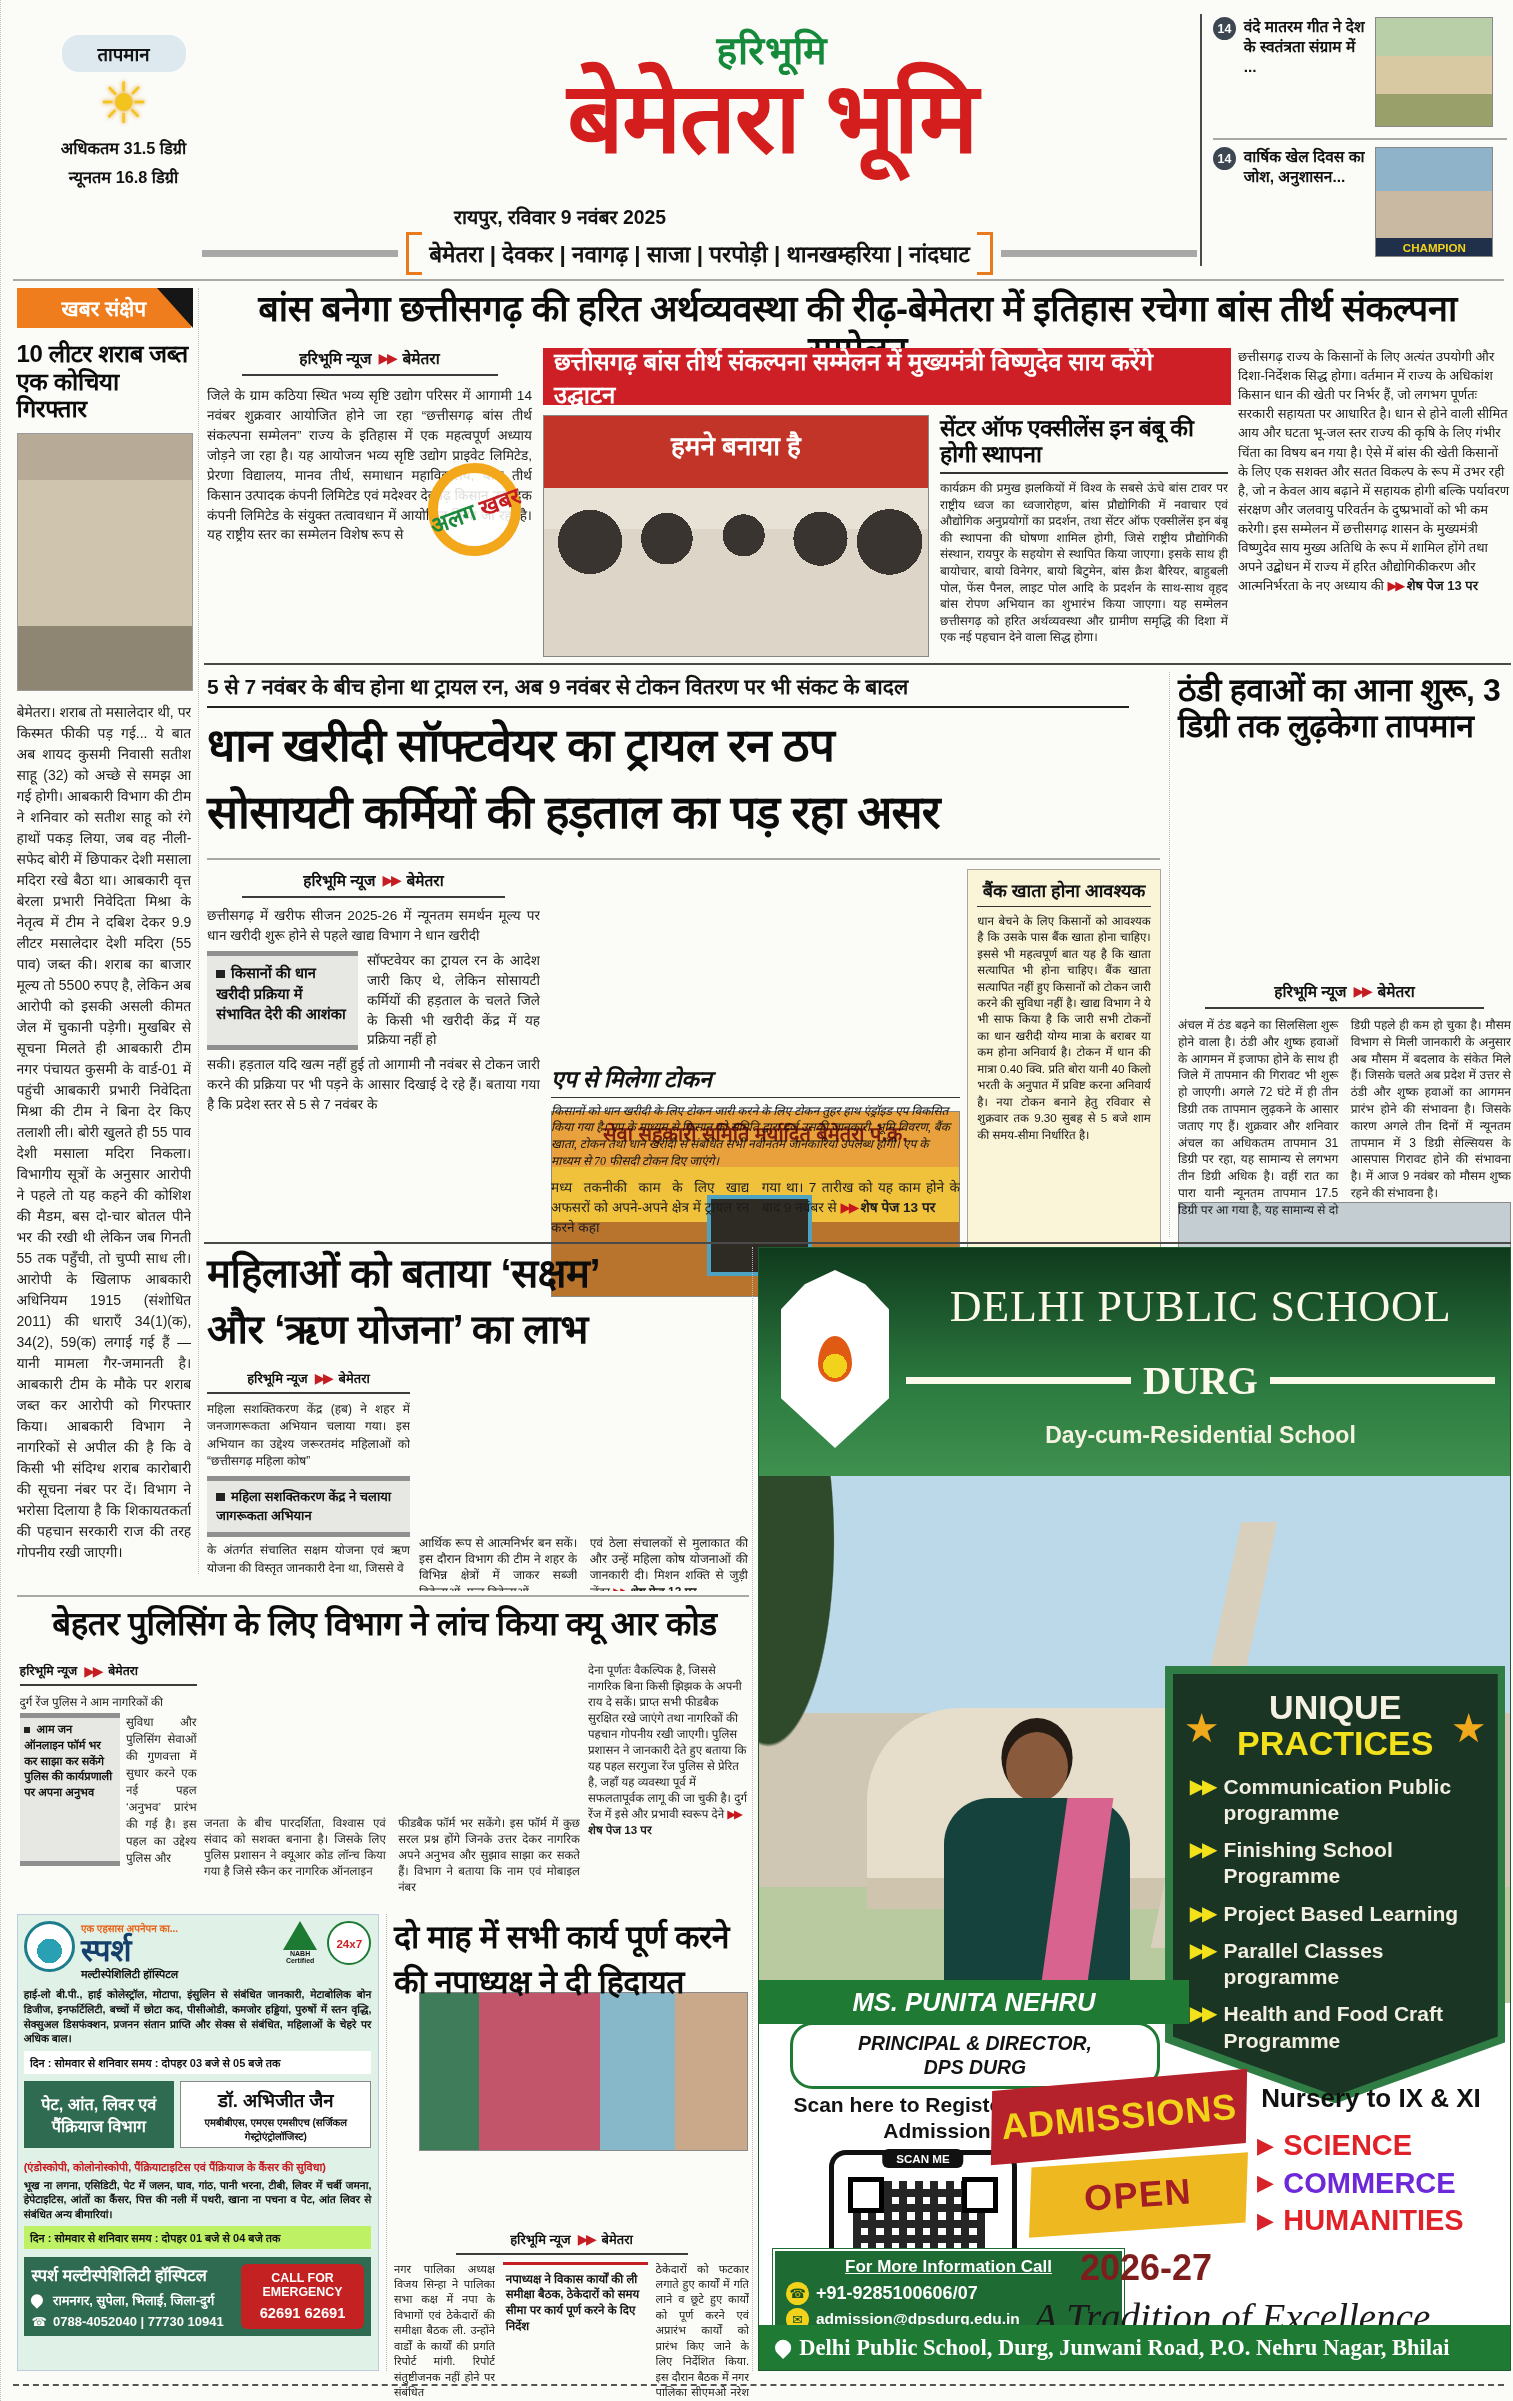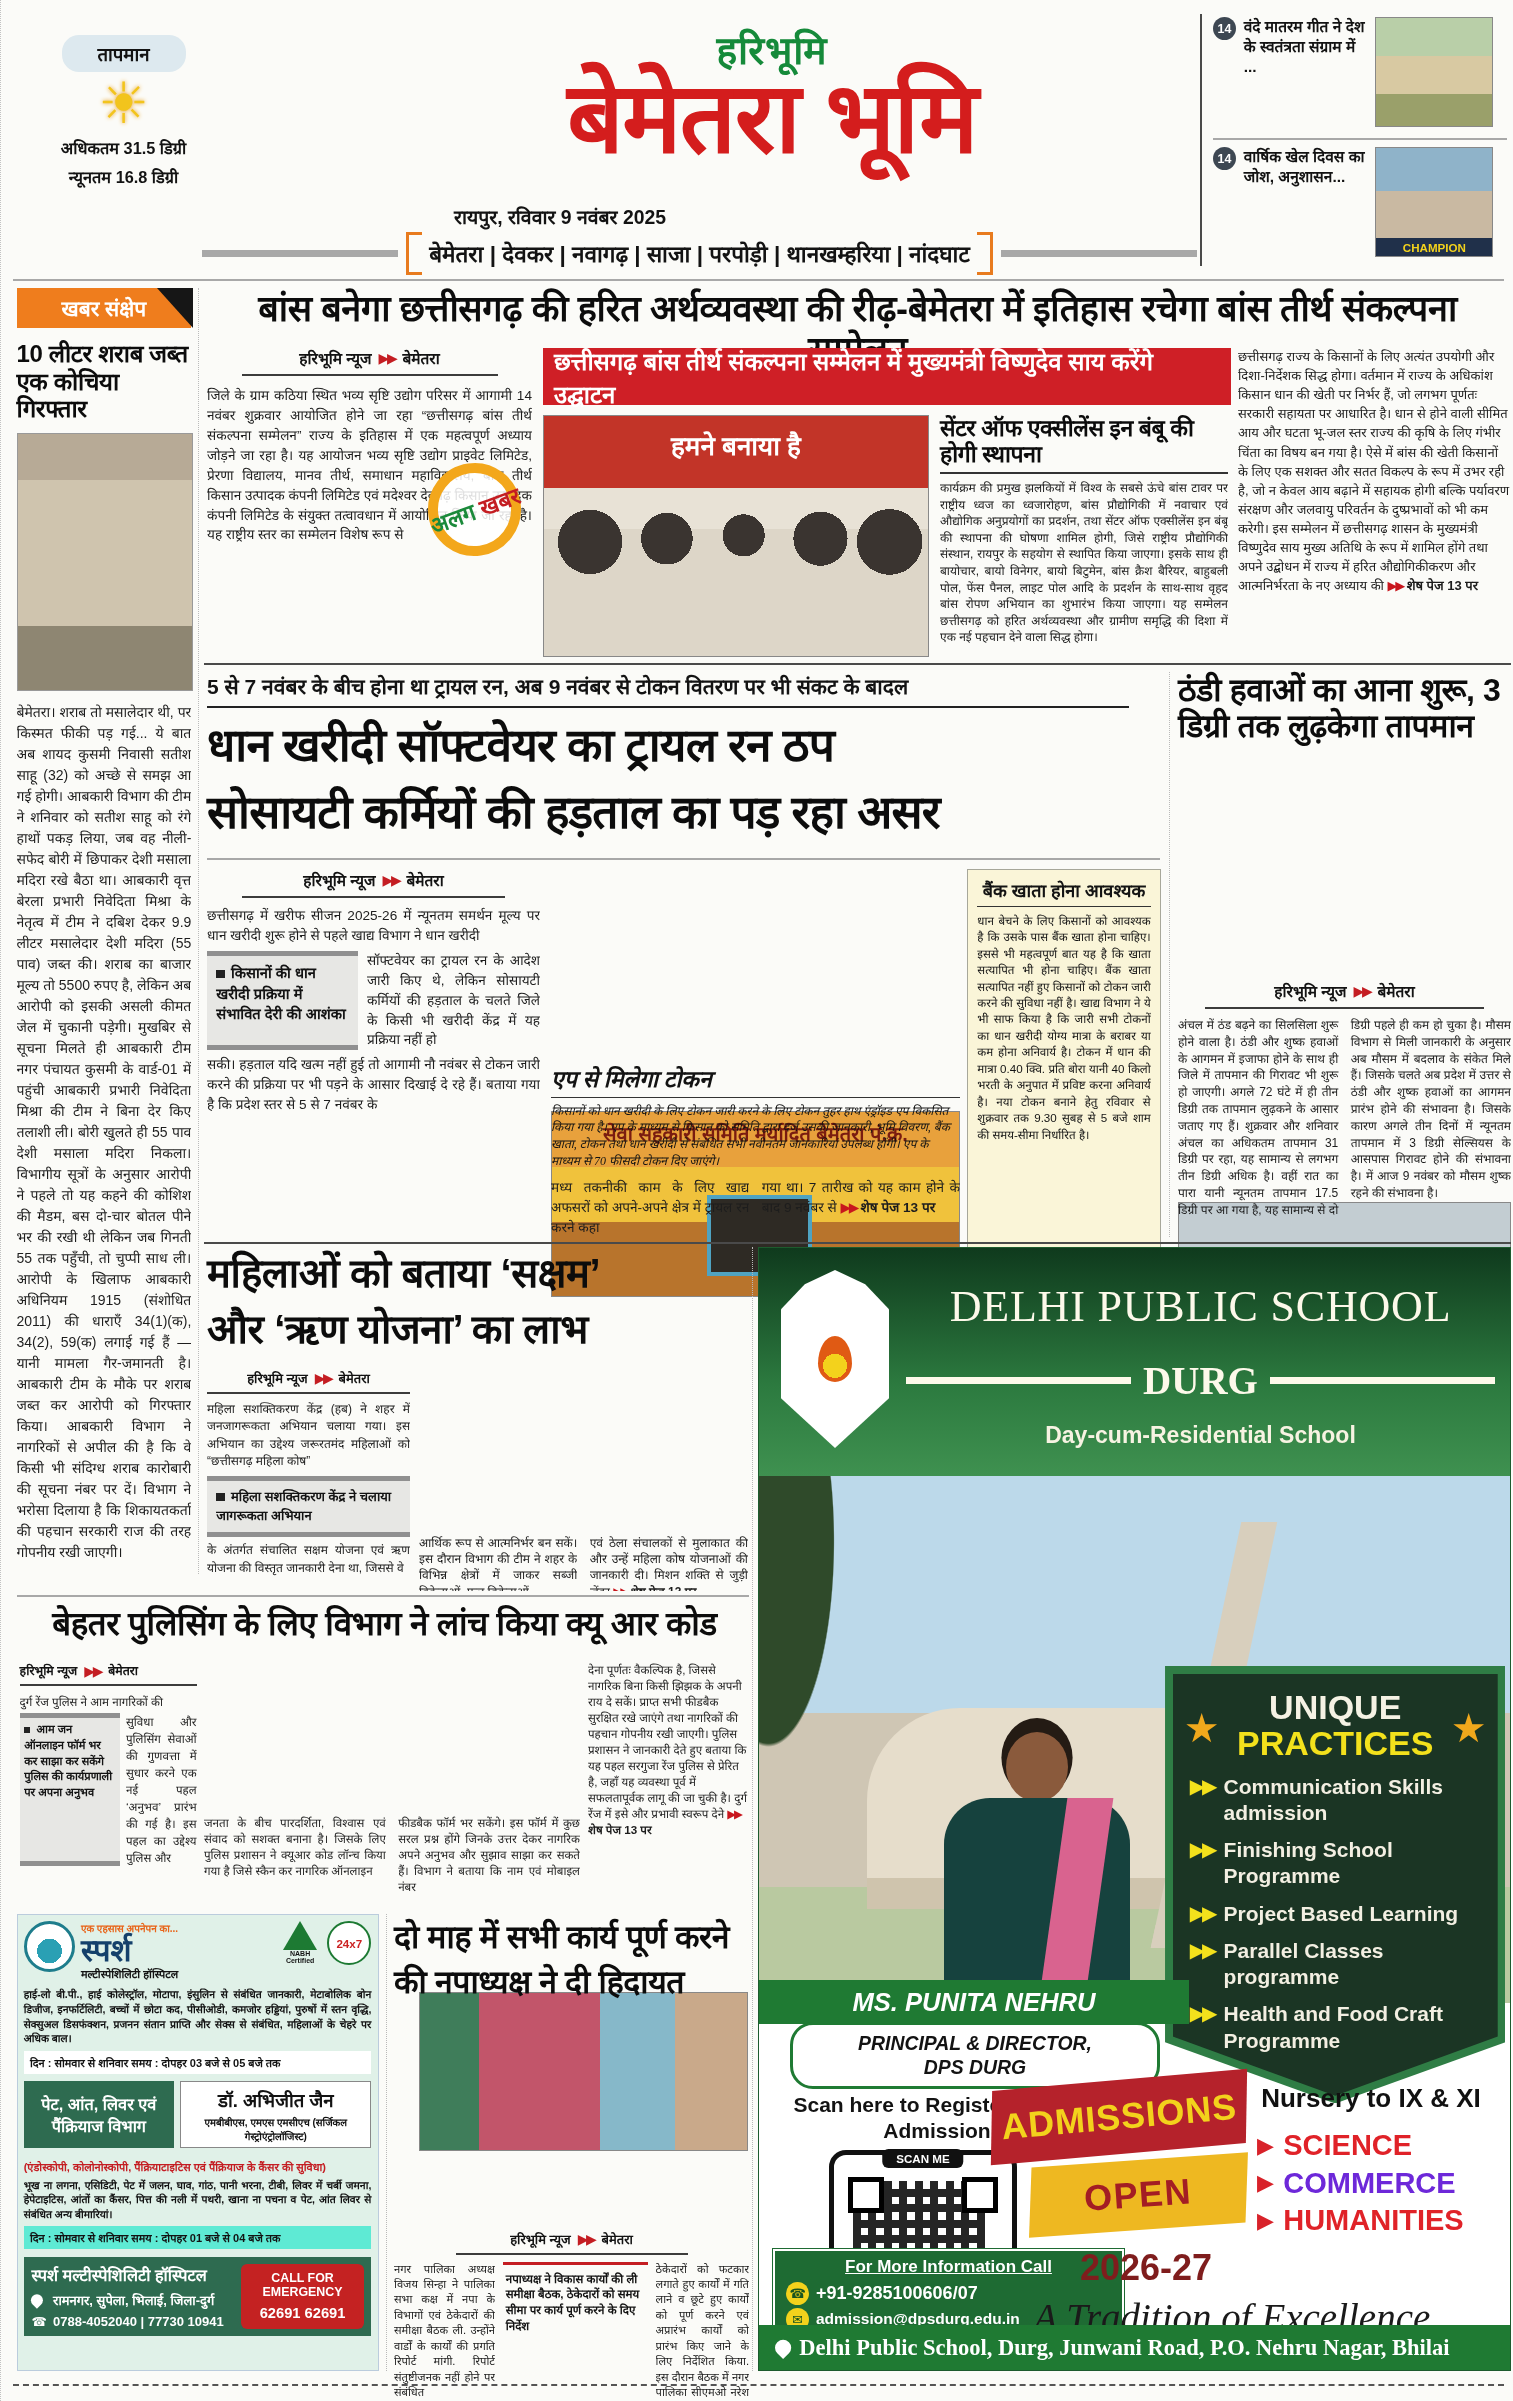--- a/index.html
+++ b/index.html
@@ -278,21 +278,21 @@
 
     <div style="display:flex;gap:6.2px;margin-top:7.7px;">
       <div class="greenbar" style="width:138px;background:#2e6b50;display:flex;align-items:center;justify-content:center;text-align:center;font-weight:bold;font-size:16.3px;padding:6.2px;">पेट, आंत, लिवर एवं पैंक्रियाज विभाग</div>
       <div style="flex:1;background:#fff;border:0.8px solid #888;text-align:center;padding:4.6px;">
         <div style="font-weight:bold;font-size:18.6px;">डॉ. अभिजीत जैन</div>
         <div style="font-weight:bold;font-size:10px;margin-top:3.1px;">एमबीबीएस, एमएस एमसीएच (सर्जिकल गेस्ट्रोएंट्रोलॉजिस्ट)</div>
       </div>
     </div>
     <div style="color:#c41d22;font-weight:bold;font-size:11px;margin-top:11px;">(एंडोस्कोपी, कोलोनोस्कोपी, पैंक्रियाटाइटिस एवं पैंक्रियाज के कैंसर की सुविधा)</div>
     <div class="just" style="font-size:10.5px;font-weight:bold;line-height:1.4;margin-top:3.1px;">भूख ना लगना, एसिडिटी, पेट में जलन, घाव, गांठ, पानी भरना, टीबी, लिवर में चर्बी जमना, हेपेटाइटिस, आंतों का कैंसर, पित्त की नली में पथरी, खाना ना पचना व पेट, आंत लिवर से संबंधित अन्य बीमारियां।</div>
-    <div style="background:#5eead4;margin-top:4.6px;padding:3.9px 6.2px;font-weight:bold;font-size:11px;">दिन : सोमवार से शनिवार    समय : दोपहर 01 बजे से 04 बजे तक</div>
+    <div style="background:#bef264;margin-top:4.6px;padding:3.9px 6.2px;font-weight:bold;font-size:11px;">दिन : सोमवार से शनिवार    समय : दोपहर 01 बजे से 04 बजे तक</div>
 
     <div class="greenbar" style="margin-top:7.7px;background:#2e6b50;padding:7.7px;display:flex;gap:7.7px;">
       <div style="flex:1;">
         <div style="font-weight:bold;font-size:16.3px;">स्पर्श मल्टीस्पेशिलिटी हॉस्पिटल</div>
         <div style="display:flex;align-items:center;margin-top:4.6px;">
           <span class="pin"></span>
           <span style="font-weight:bold;font-size:13px;">रामनगर, सुपेला, भिलाई, जिला-दुर्ग</span>
         </div>
         <div style="display:flex;align-items:center;margin-top:4.6px;">
           <span style="margin-right:6.2px;">☎</span>
@@ -361,21 +361,21 @@
 
     <div style="position:absolute;right:4.6px;top:418px;width:325px;height:422px;background:#2f7d45;clip-path:polygon(0 0,100% 0,100% 86%,50% 100%,0 86%);padding:7.7px;">
       <div style="width:100%;height:100%;background:#1b3524;clip-path:polygon(0 0,100% 0,100% 86%,50% 100%,0 86%);padding:14px 17px;box-sizing:border-box;position:relative;">
         <div style="position:absolute;left:11px;top:31px;color:#f0a81c;font-size:40px;">★</div>
         <div style="position:absolute;right:11px;top:31px;color:#f0a81c;font-size:40px;">★</div>
         <div style="text-align:center;color:#f5f2e4;font-weight:bold;font-size:34px;">UNIQUE</div>
         <div style="text-align:center;color:#f3e11c;font-weight:bold;font-size:34px;margin-top:-3.1px;">PRACTICES</div>
         <div style="margin-top:11px;">
           <div class="dps-item">
               <span class="arr2">▶▶</span>
-              <span>Communication Skills admission</span>
+              <span>Communication Public programme</span>
             </div>
           <div class="dps-item">
               <span class="arr2">▶▶</span>
               <span>Finishing School Programme</span>
             </div>
           <div class="dps-item">
               <span class="arr2">▶▶</span>
               <span>Project Based Learning</span>
             </div>
           <div class="dps-item">

